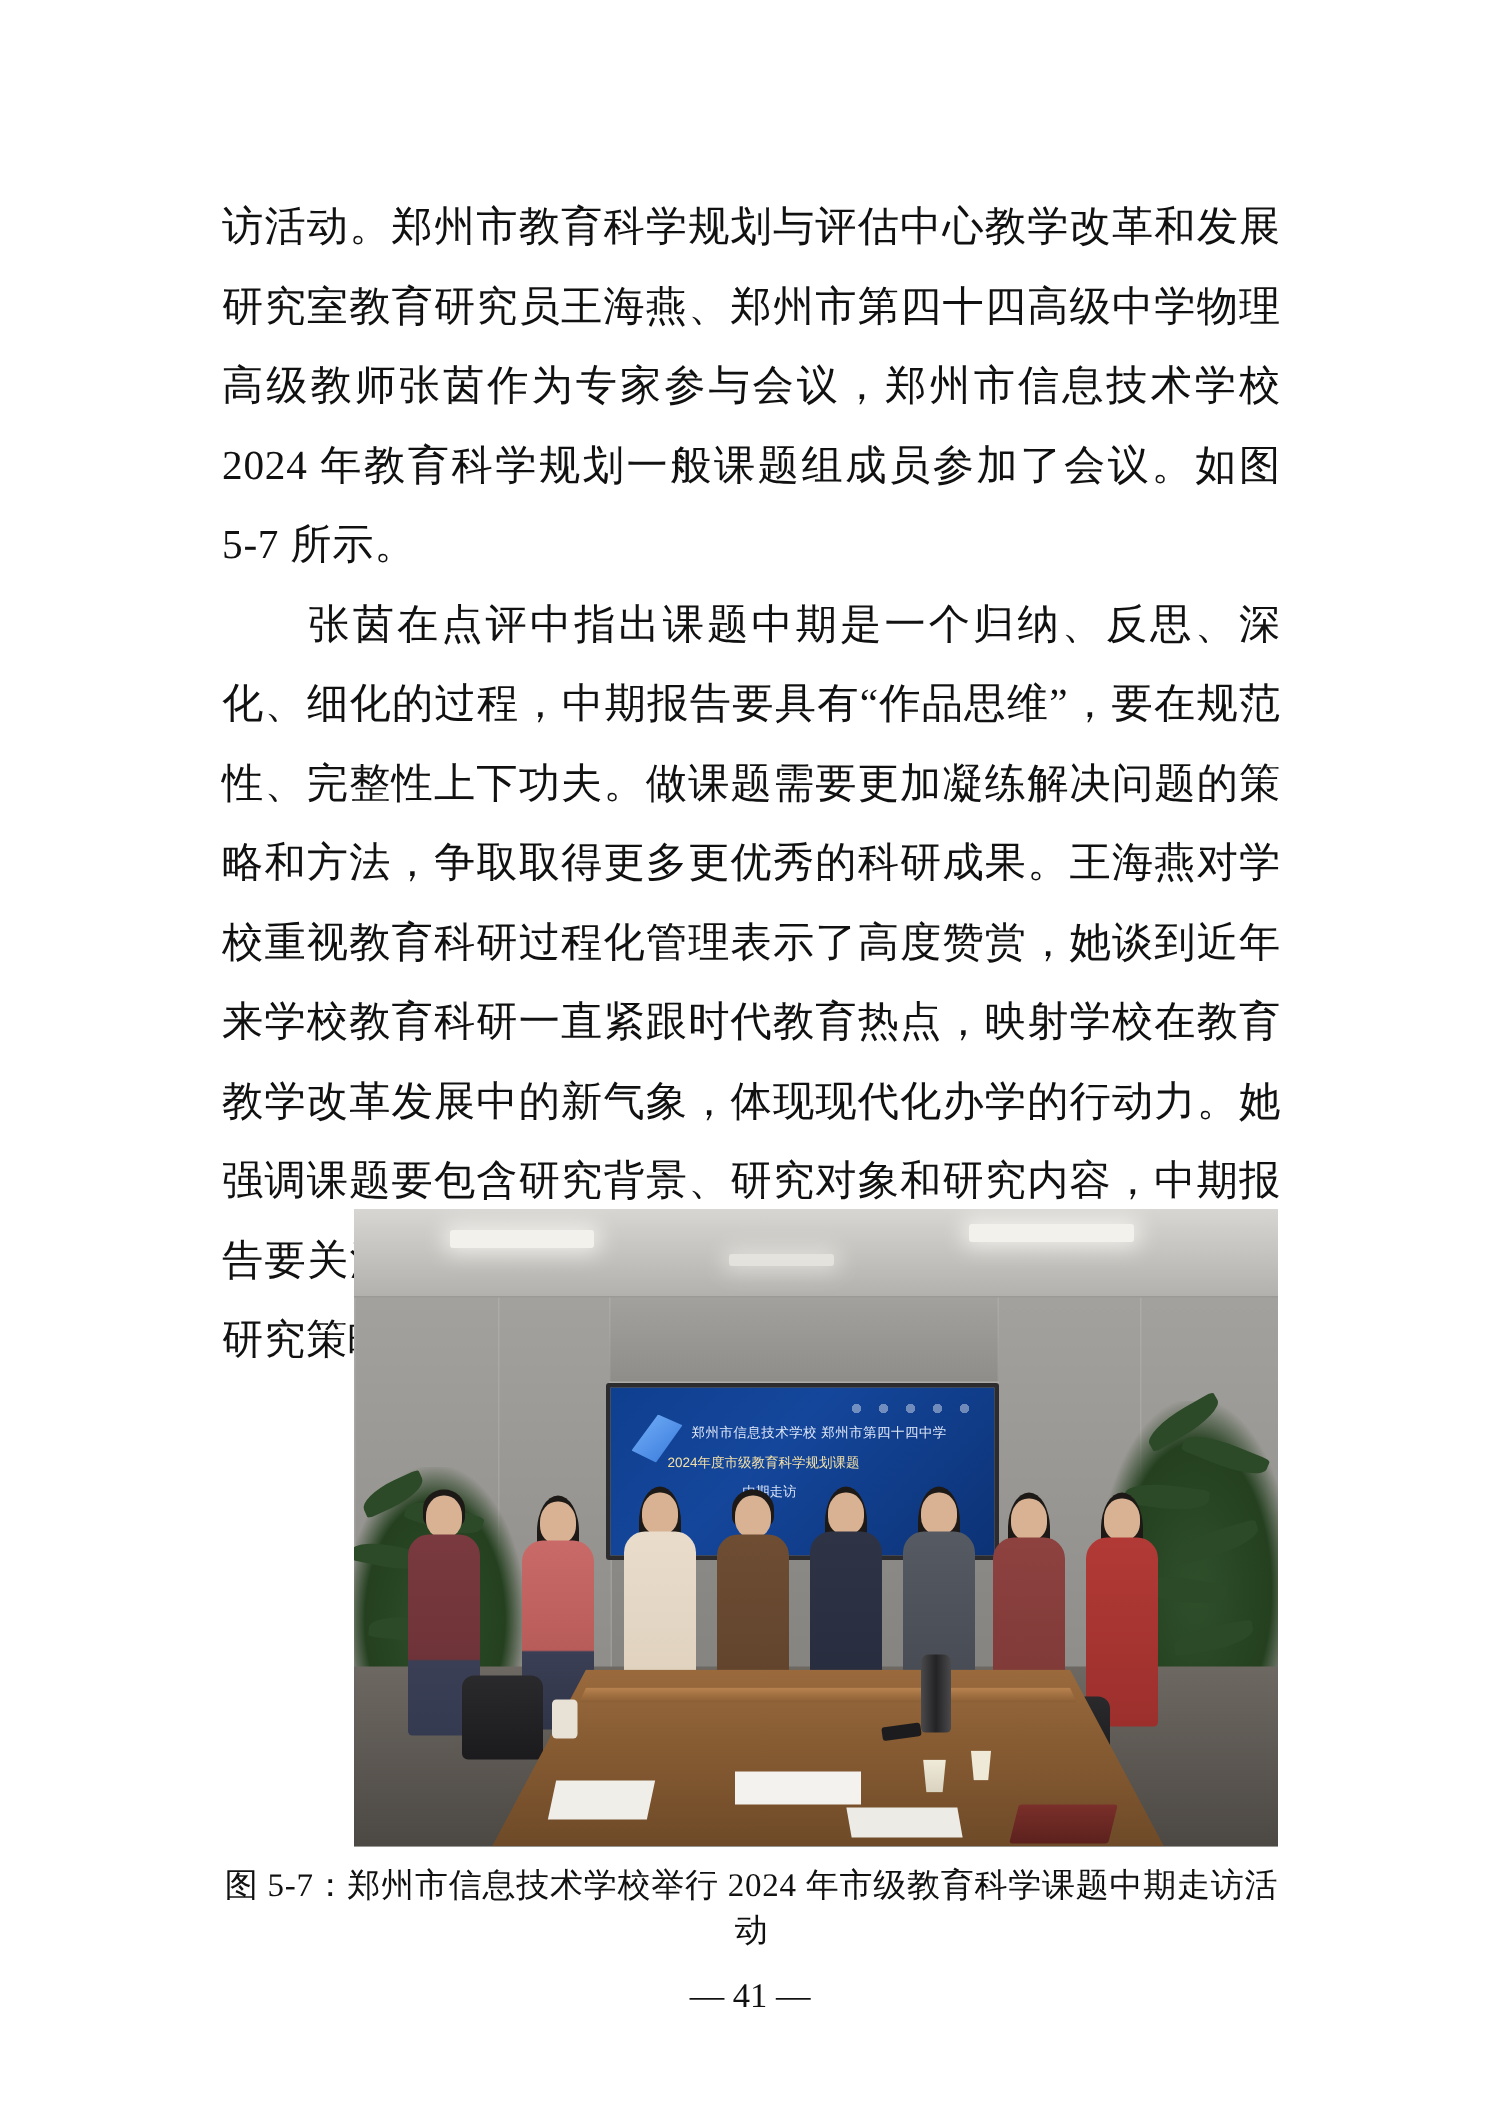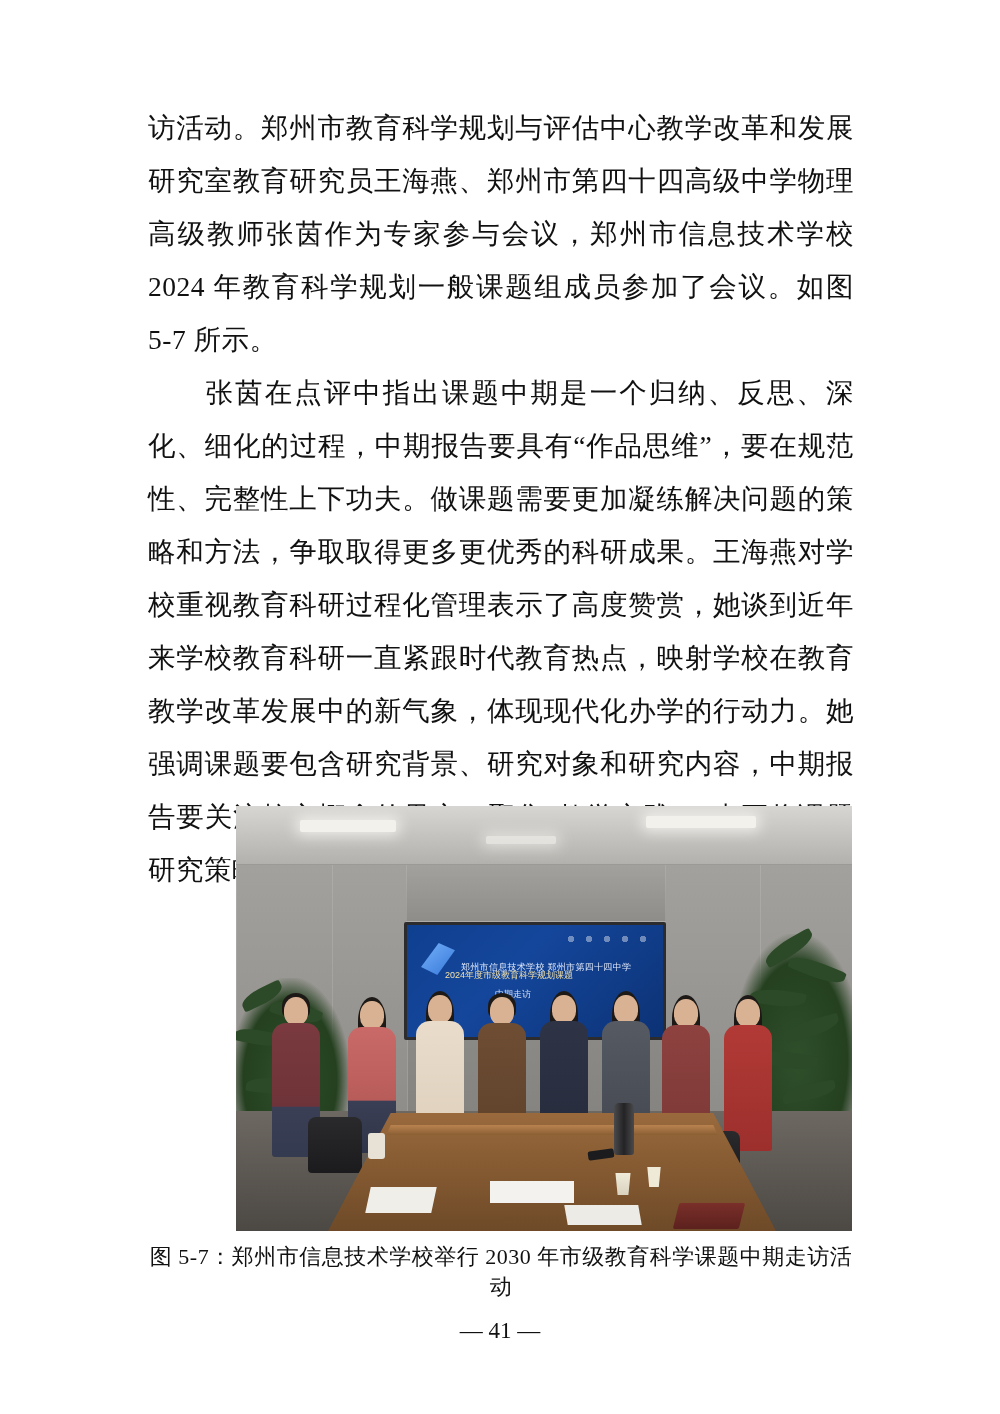--- a/index.html
+++ b/index.html
@@ -12,21 +12,21 @@
     width: 1000px;
     height: 1414px;
     background: #ffffff;
     font-family: "Liberation Serif", "DejaVu Serif", serif;
     color: #000000;
     overflow: hidden;
   }
   .content {
     position: absolute;
     left: 148px;
-    top: 101px;
+    top: 124px;
     width: 706px;
   }
   .para {
     font-size: 27.5px;
     line-height: 53px;
     letter-spacing: 0.5px;
     text-align: justify;
     margin: 0;
     color: #111;
   }
@@ -77,21 +77,20 @@
   }
   .screen .scr-title {
     position: absolute;
     left: 54px; top: 24px;
     color: #eaf1ff;
     font-size: 9px;
     letter-spacing: 0.3px;
     font-family: "Liberation Sans", sans-serif;
     white-space: nowrap;
     opacity: 0.95;
-    margin-top: 12px;
   }
   .screen .scr-sub {
     position: absolute;
     left: 38px; top: 44px;
     color: #ffe9a8;
     font-size: 9px;
     font-family: "Liberation Sans", sans-serif;
     white-space: nowrap;
     opacity: 0.95;
   }
@@ -331,16 +330,16 @@
       <div class="cup" style="left:378px; bottom:36px; width:18px; height:22px; background:linear-gradient(to bottom,#f0ead9,#d9d2bf); clip-path:polygon(8% 0,92% 0,80% 100%,20% 100%);"></div>
       <div class="cup" style="left:410px; bottom:44px; width:16px; height:20px; background:#efe9d8; clip-path:polygon(8% 0,92% 0,80% 100%,20% 100%);"></div>
       <div class="paper" style="left:132px; bottom:18px; width:66px; height:26px; background:#efeee9; transform:skewX(-12deg);"></div>
       <div class="paper" style="left:254px; bottom:28px; width:84px; height:22px; background:#f3f2ee;"></div>
       <div class="paper" style="left:330px; bottom:6px; width:74px; height:20px; background:#ecebe6; transform:skewX(10deg);"></div>
       <div class="book" style="left:440px; bottom:2px; width:66px; height:26px; background:linear-gradient(to bottom,#7a2f2a,#5c211d); transform:skewX(-14deg); border-radius:2px;"></div>
       <div class="mic" style="left:352px; bottom:72px; width:26px; height:9px; background:#1c1c1e; border-radius:2px; transform:rotate(-8deg);"></div>
     </div>
   </div>
 
-  <div class="caption">图 5-7：郑州市信息技术学校举行 2030 年市级教育科学课题中期走访活动</div>
+  <div class="caption">图 5-7：郑州市信息技术学校举行 2024 年市级教育科学课题中期走访活动</div>
 
   <div class="pagenum">— 41 —</div>
 </div>
 
 </body></html>

